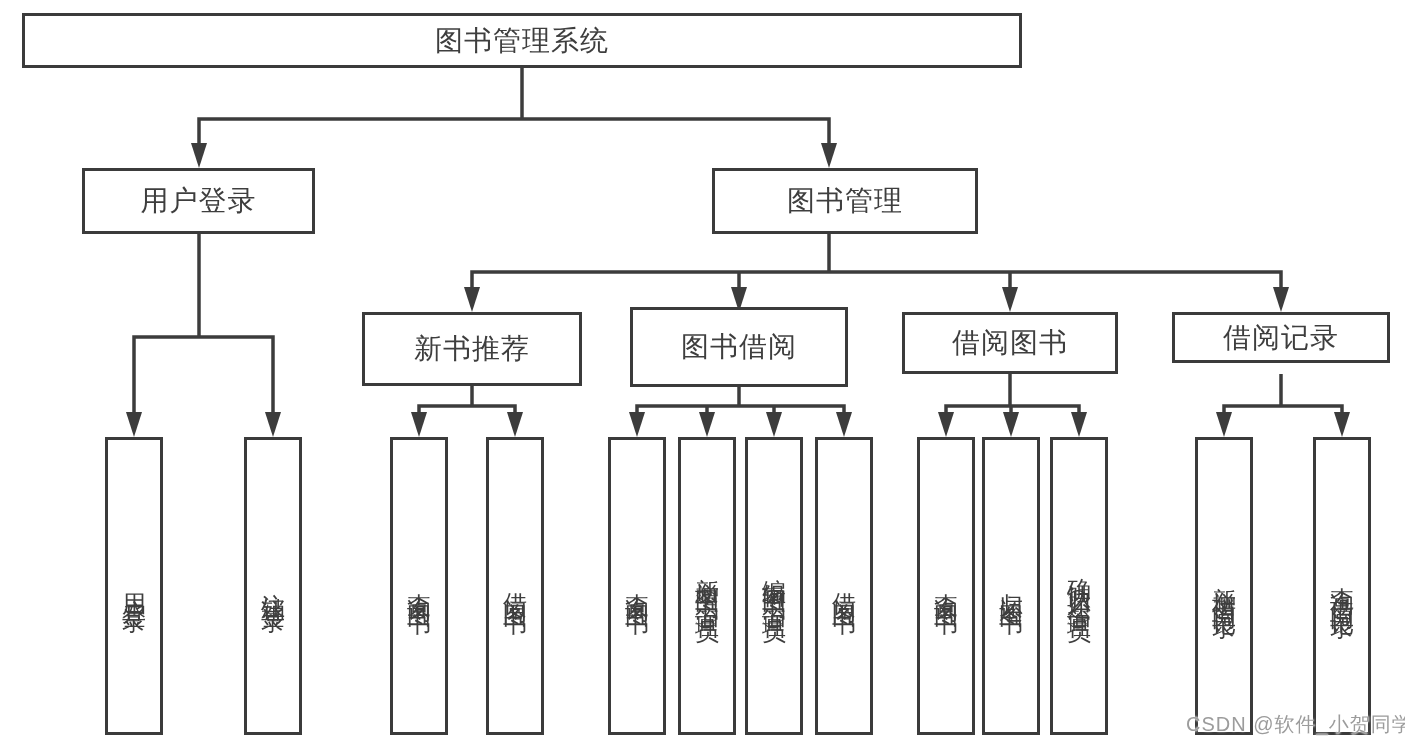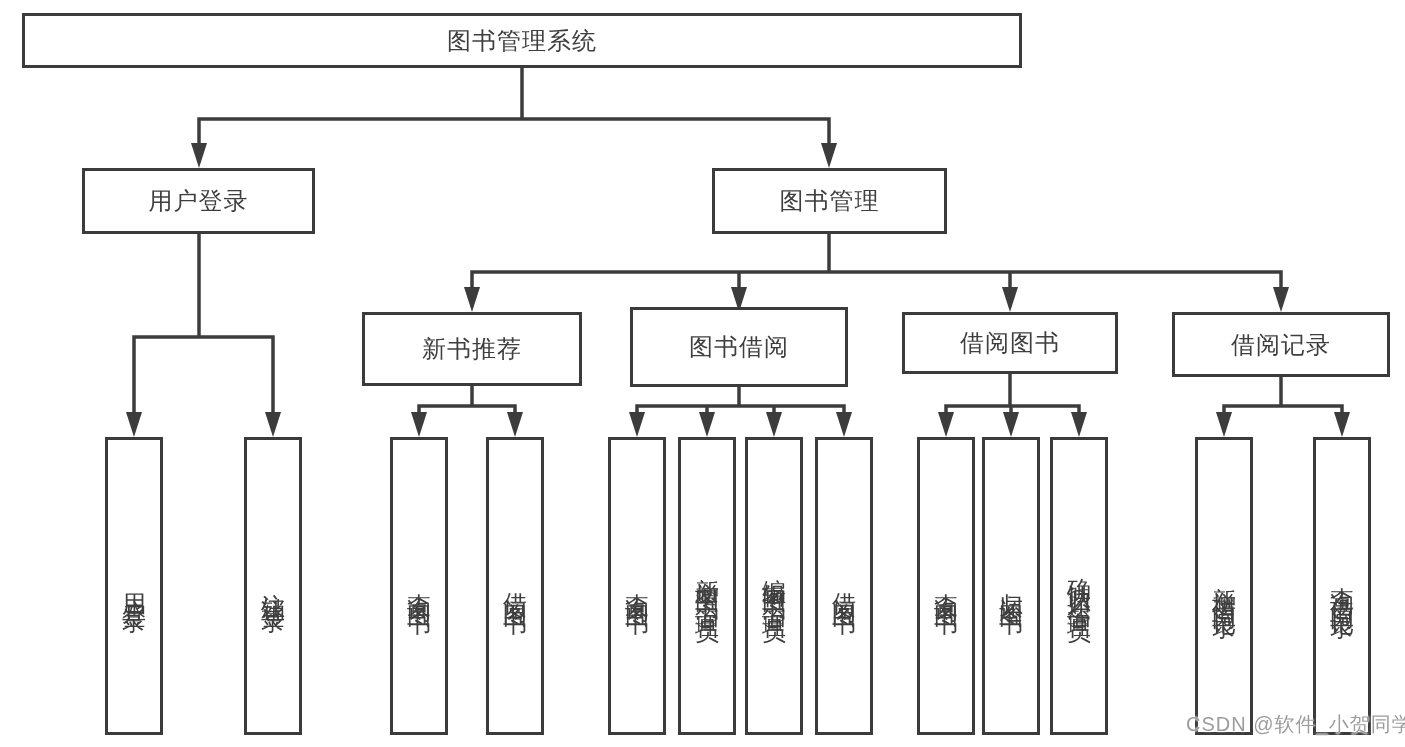--- a/index.html
+++ b/index.html
@@ -6,21 +6,21 @@
   .stage{
     position:relative;width:1405px;height:747px;background:#ffffff;
     font-family:"Liberation Sans","DejaVu Sans",sans-serif;overflow:hidden;
   }
   svg.wires{position:absolute;left:0;top:0;display:block;}
   .node{
     position:absolute;box-sizing:border-box;background:#ffffff;
     border:3px solid #3b3b3b;color:#3e3e3e;
     display:flex;align-items:center;justify-content:center;
   }
-  .node.h span{font-size:24px;letter-spacing:1px;white-space:nowrap;}
+  .node.h span{font-size:28px;letter-spacing:1px;white-space:nowrap;}
   .node.v{width:58px;height:298px;top:437px;}
   .node.v span{
     writing-mode:vertical-rl;text-orientation:mixed;
     font-size:24px;line-height:1;letter-spacing:6px;
   }
   .watermark{
     position:absolute;left:1186px;top:711px;z-index:3;
     font-size:20px;color:#9c9c9c;letter-spacing:1px;white-space:nowrap;
     text-shadow:0 0 2px #ffffff,0 0 3px #ffffff;
   }
@@ -82,34 +82,34 @@
     </g>
   </svg>
 
   <div class="node h" style="left:22px;top:13px;width:1000px;height:55px">
     <span>图书管理系统</span>
   </div>
 
   <div class="node h" style="left:82px;top:168px;width:233px;height:66px">
     <span>用户登录</span>
   </div>
-  <div class="node h" style="left:712px;top:168px;width:235px;height:66px">
+  <div class="node h" style="left:712px;top:168px;width:266px;height:66px">
     <span>图书管理</span>
   </div>
 
   <div class="node h" style="left:362px;top:312px;width:220px;height:74px">
     <span>新书推荐</span>
   </div>
   <div class="node h" style="left:630px;top:307px;width:218px;height:80px">
     <span>图书借阅</span>
   </div>
   <div class="node h" style="left:902px;top:312px;width:216px;height:62px">
     <span>借阅图书</span>
   </div>
-  <div class="node h" style="left:1172px;top:312px;width:218px;height:65px">
+  <div class="node h" style="left:1172px;top:312px;width:218px;height:51px">
     <span>借阅记录</span>
   </div>
 
   <div class="node v" style="left:105px">
     <span>用户登录</span>
   </div>
   <div class="node v" style="left:244px">
     <span>注销登录</span>
   </div>
 

